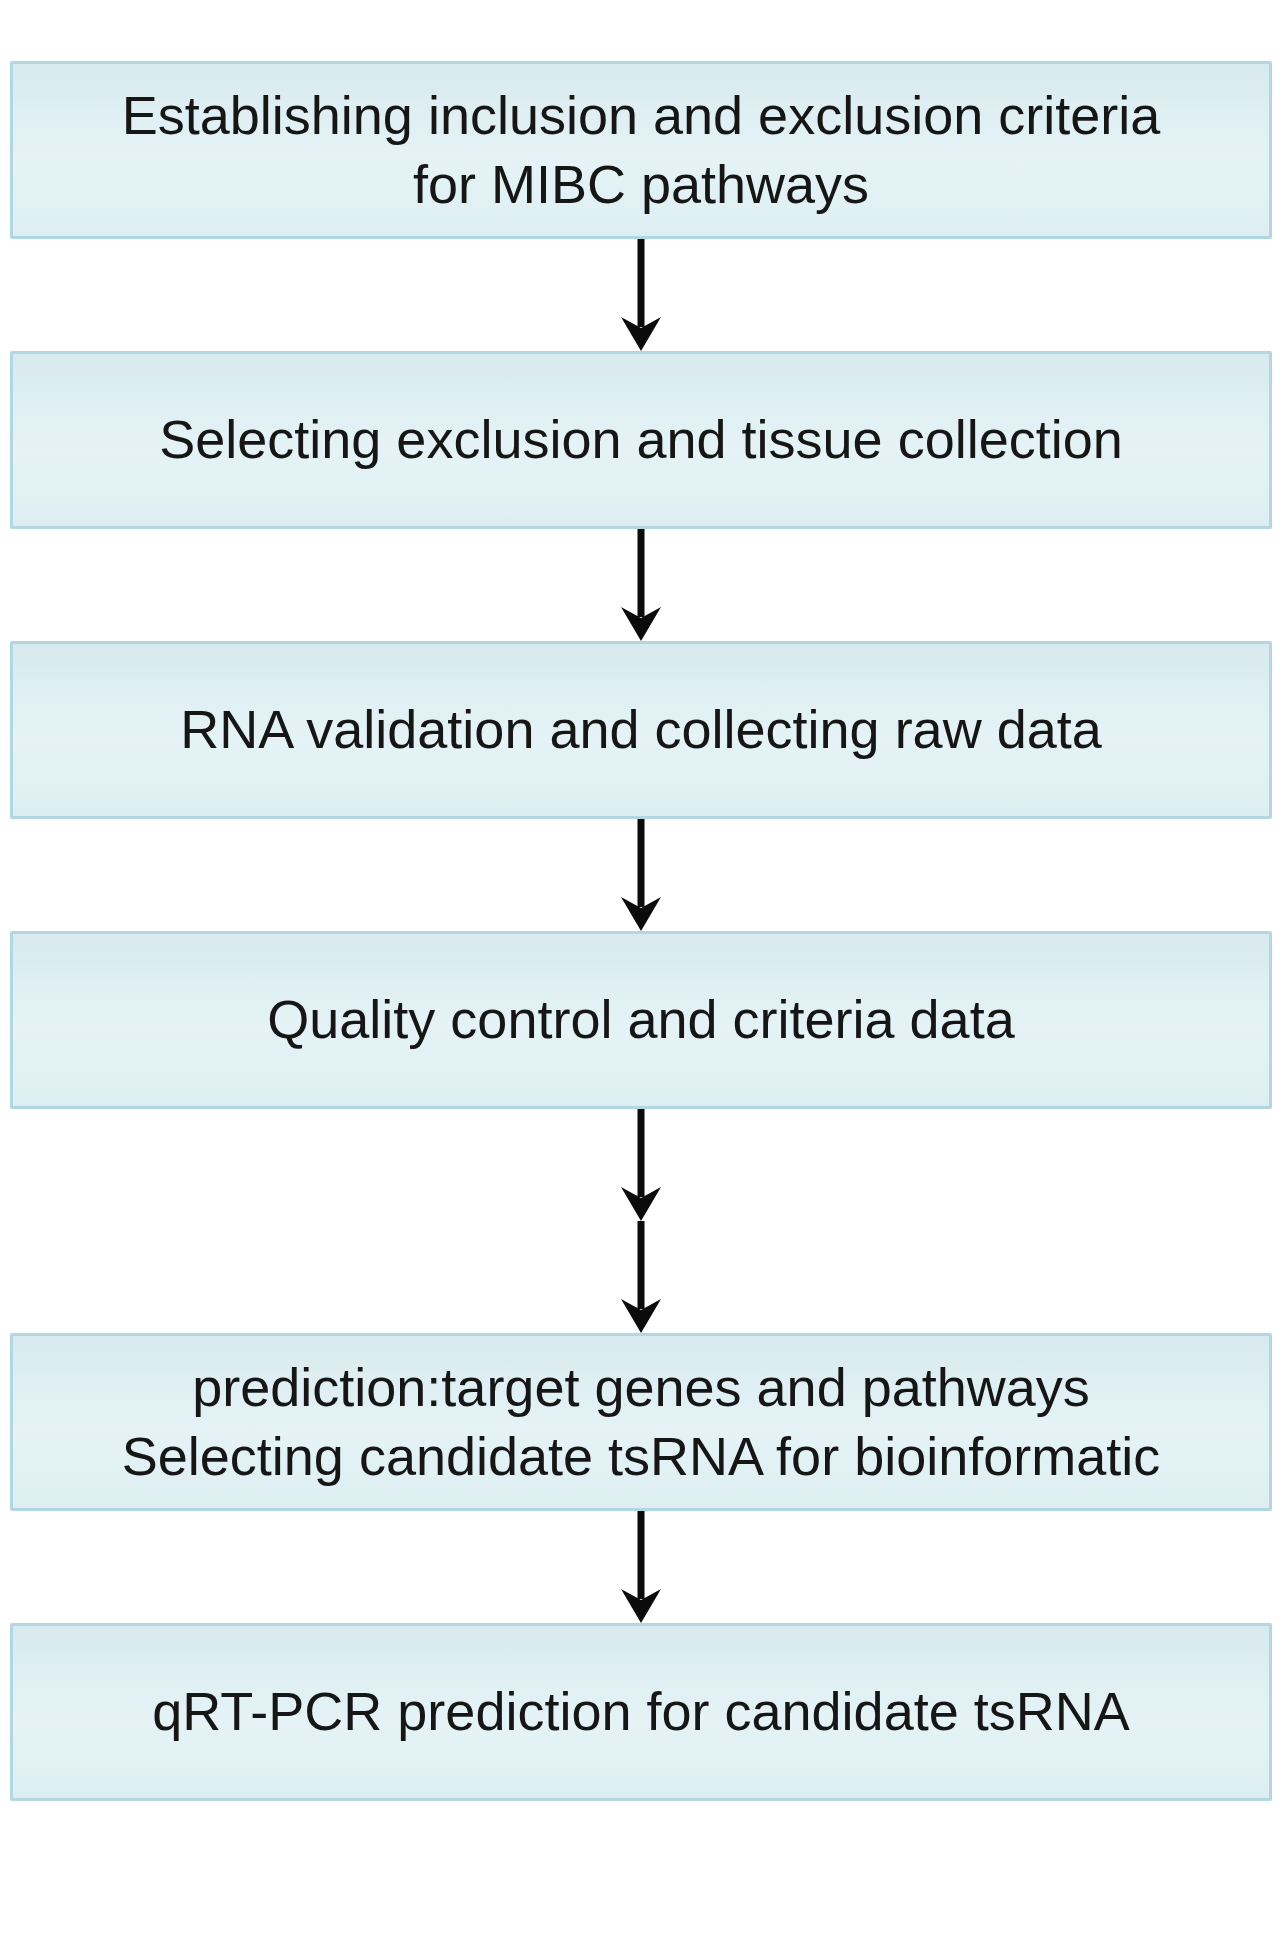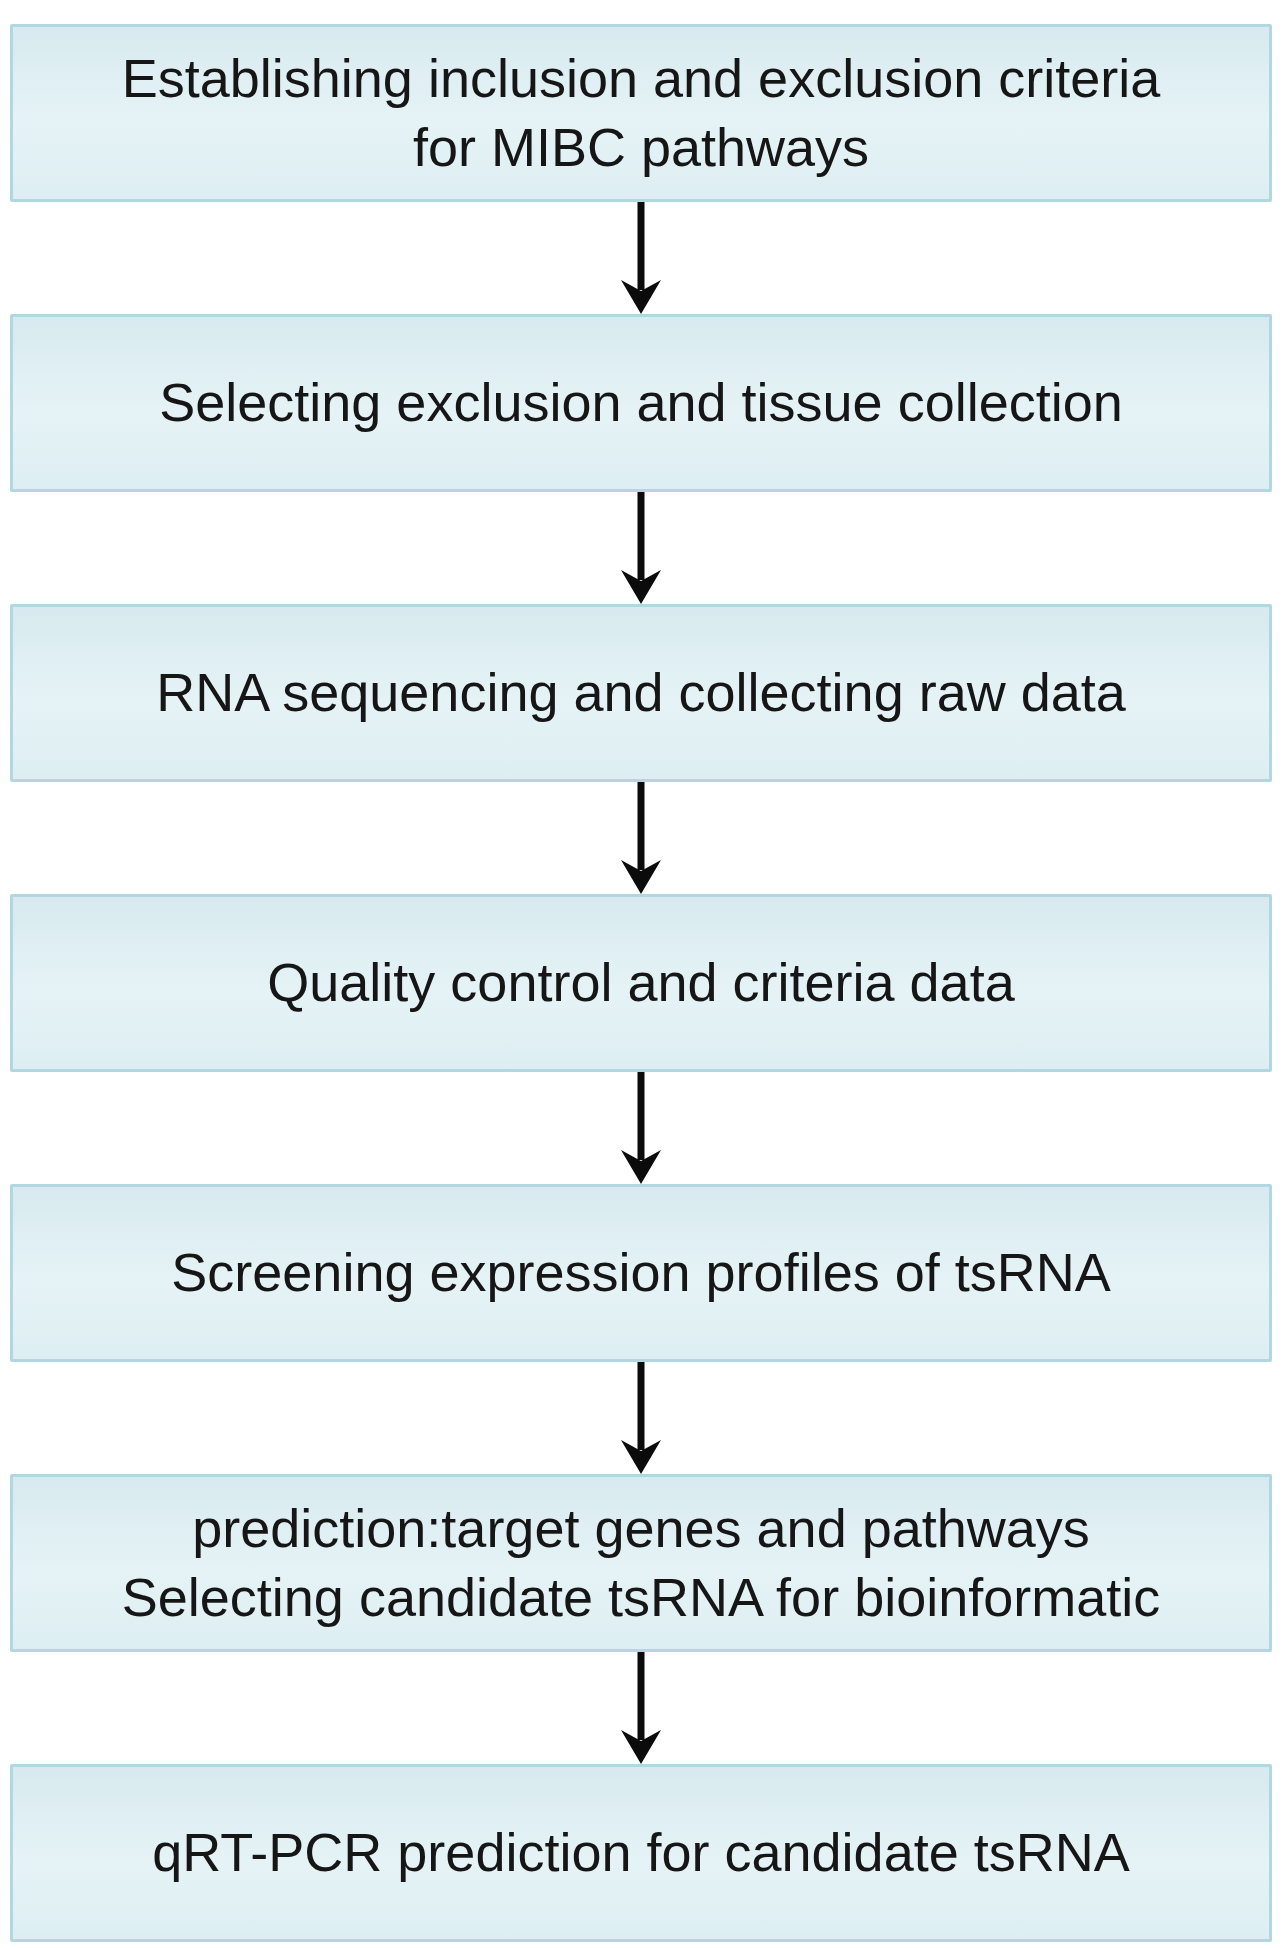--- a/index.html
+++ b/index.html
@@ -18,20 +18,21 @@
     font-family:"Liberation Sans","DejaVu Sans",sans-serif;
     overflow:hidden;
   }
   .flowchart{
     width:1282px;
     padding-top:24px;
     box-sizing:border-box;
     display:flex;
     flex-direction:column;
     align-items:center;
+    margin-top:37px;
   }
   .flow-box{
     width:1262px;
     height:178px;
     margin:0 10px;
     box-sizing:border-box;
     border:3px solid var(--box-border);
     border-radius:2px;
     background:linear-gradient(180deg,var(--box-fill-top) 0%,var(--box-fill-mid) 55%,var(--box-fill-bot) 100%);
     display:flex;
@@ -72,40 +73,37 @@
   <div class="flow-box">
     <span class="line">Selecting exclusion and tissue collection</span>
   </div>
 
   <svg class="flow-arrow" viewBox="0 0 44 112" xmlns="http://www.w3.org/2000/svg">
     <rect x="18.5" y="0" width="7" height="88" fill="var(--arrow-color)"></rect>
     <polygon points="2,78 22,89 42,78 22,112" fill="var(--arrow-color)"></polygon>
   </svg>
 
   <div class="flow-box">
-    <span class="line">RNA sequencing and collecting raw data</span>
+    <span class="line">RNA validation and collecting raw data</span>
   </div>
 
   <svg class="flow-arrow" viewBox="0 0 44 112" xmlns="http://www.w3.org/2000/svg">
     <rect x="18.5" y="0" width="7" height="88" fill="var(--arrow-color)"></rect>
     <polygon points="2,78 22,89 42,78 22,112" fill="var(--arrow-color)"></polygon>
   </svg>
 
   <div class="flow-box">
     <span class="line">Quality control and criteria data</span>
   </div>
 
   <svg class="flow-arrow" viewBox="0 0 44 112" xmlns="http://www.w3.org/2000/svg">
     <rect x="18.5" y="0" width="7" height="88" fill="var(--arrow-color)"></rect>
     <polygon points="2,78 22,89 42,78 22,112" fill="var(--arrow-color)"></polygon>
   </svg>
 
-  <div class="flow-box">
-    <span class="line">Screening expression profiles of tsRNA</span>
-  </div>
 
   <svg class="flow-arrow" viewBox="0 0 44 112" xmlns="http://www.w3.org/2000/svg">
     <rect x="18.5" y="0" width="7" height="88" fill="var(--arrow-color)"></rect>
     <polygon points="2,78 22,89 42,78 22,112" fill="var(--arrow-color)"></polygon>
   </svg>
 
   <div class="flow-box">
     <span class="line">prediction:target genes and pathways</span>
     <span class="line">Selecting candidate tsRNA for bioinformatic</span>
   </div>

